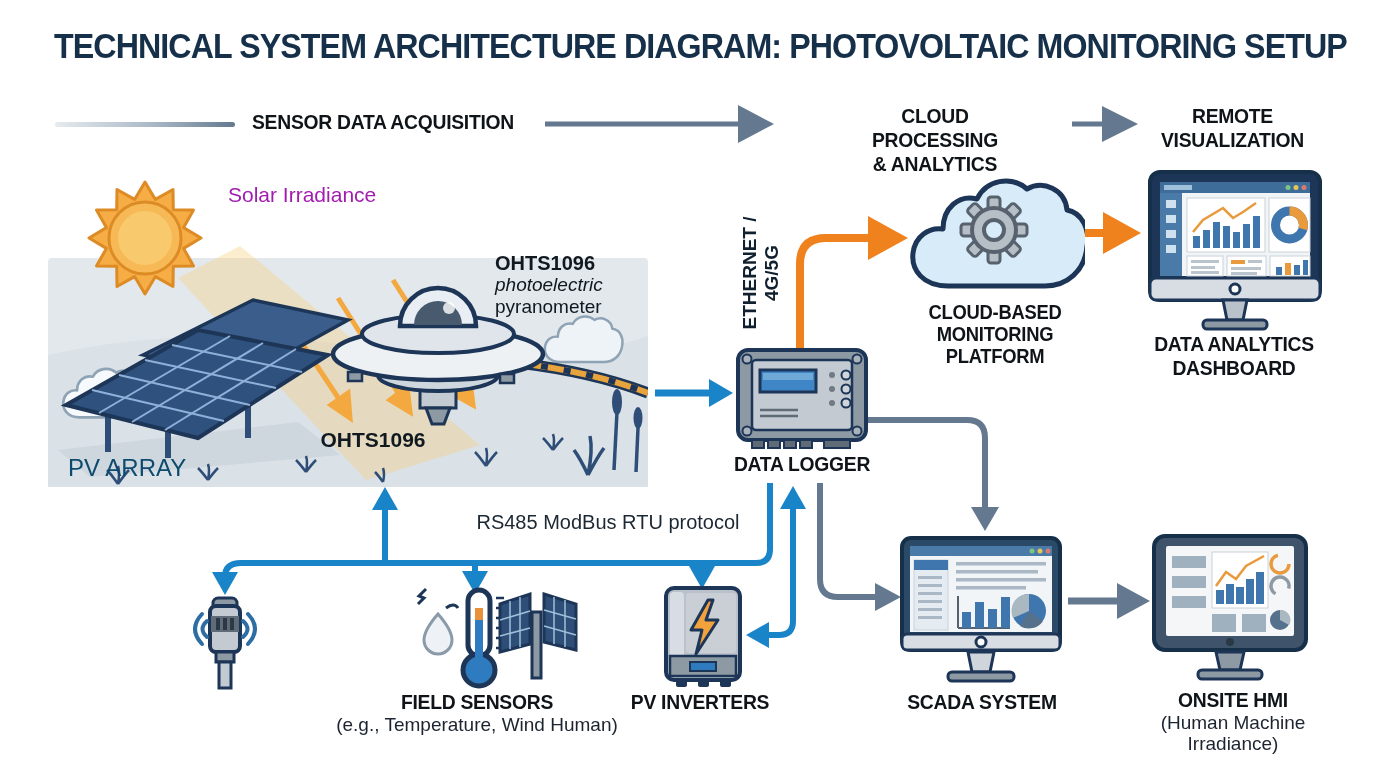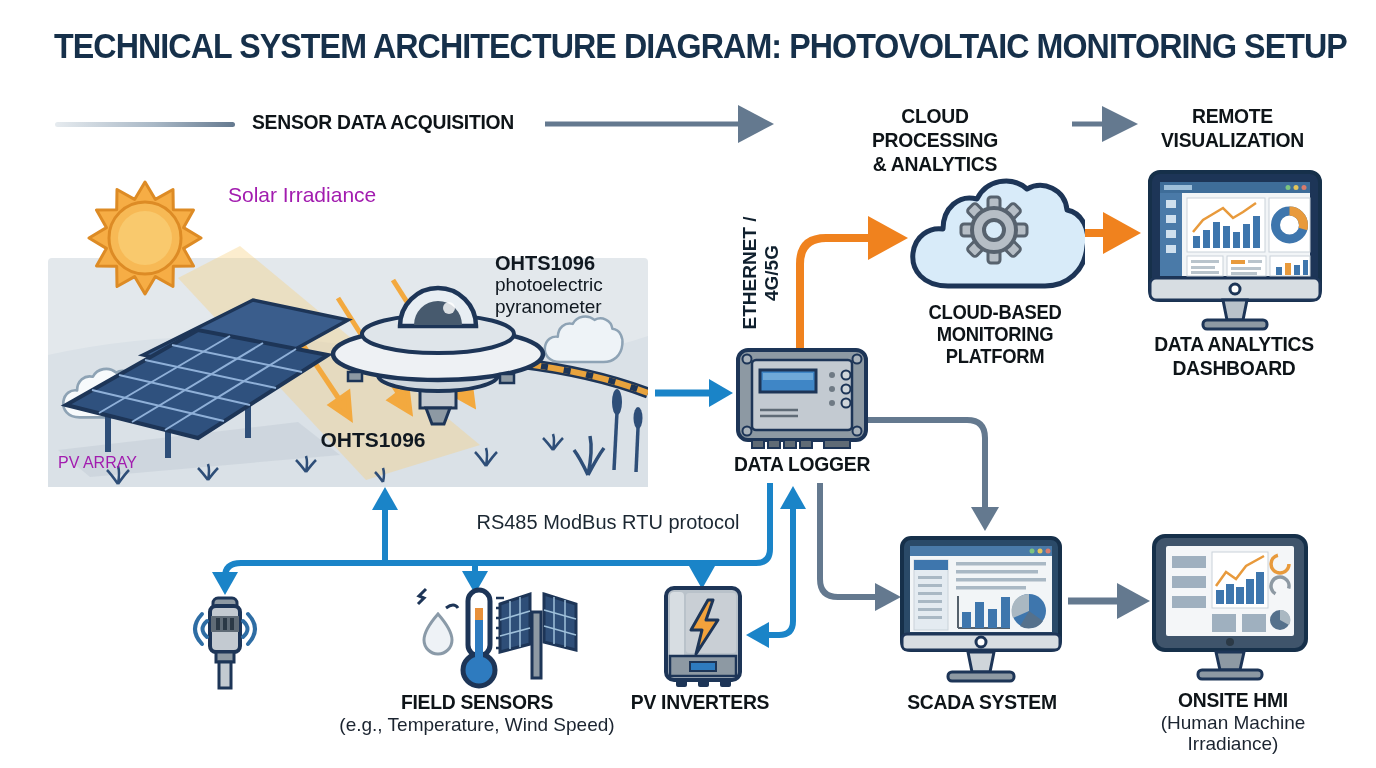--- a/index.html
+++ b/index.html
@@ -423,29 +423,29 @@
     <div>REMOTE</div>
     <div>VISUALIZATION</div>
   </div>
 
   <div class="abs" style="left:228px;top:183px;font-size:21px;color:#a21caf;line-height:1.18;">
     <div>Solar Irradiance</div>
   </div>
 
   <div class="abs" style="left:495px;top:252px;line-height:1.12;">
     <div style="font-size:20px;font-weight:700;">OHTS1096</div>
-    <div style="font-size:19px;">photoelectric</div>
+    <div style="font-size:19px;font-style:italic;">photoelectric</div>
     <div style="font-size:19px;">pyranometer</div>
   </div>
 
   <div class="abs ctr" style="left:238px;top:428px;width:270px;line-height:1.15;">
     <div style="font-size:21px;font-weight:700;">OHTS1096</div>
   </div>
 
-  <div class="abs" style="left:58px;top:454px;font-size:16px;color:#a21caf;">PV ARRAY</div>
+  <div class="abs" style="left:68px;top:454px;font-size:24px;color:#0c4a6e;">PV ARRAY</div>
 
   <div class="abs ctr vert" style="left:698px;top:248px;width:132px;height:50px;font-size:19px;font-weight:700;color:#10202e;line-height:1.15;">
     <div>ETHERNET /</div>
     <div>4G/5G</div>
   </div>
 
   <div class="abs biglbl condc ctr" style="left:726px;top:452px;width:152px;">DATA LOGGER</div>
 
   <div class="abs biglbl condc ctr" style="left:898px;top:301px;width:194px;font-size:20px;line-height:1.1;">
     <div>CLOUD-BASED</div>
@@ -455,21 +455,21 @@
 
   <div class="abs biglbl condc ctr" style="left:1138px;top:332px;width:192px;">
     <div>DATA ANALYTICS</div>
     <div>DASHBOARD</div>
   </div>
 
   <div class="abs ctr" style="left:468px;top:511px;width:280px;font-size:20px;color:#1b2732;">RS485 ModBus RTU protocol</div>
 
   <div class="abs ctr" style="left:327px;top:690px;width:300px;">
     <div class="biglbl condc">FIELD SENSORS</div>
-    <div class="sublbl">(e.g., Temperature, Wind Speed)</div>
+    <div class="sublbl">(e.g., Temperature, Wind Human)</div>
   </div>
 
   <div class="abs biglbl condc ctr" style="left:622px;top:690px;width:156px;">PV INVERTERS</div>
 
   <div class="abs biglbl condc ctr" style="left:898px;top:690px;width:168px;">SCADA SYSTEM</div>
 
   <div class="abs ctr" style="left:1118px;top:688px;width:230px;">
     <div class="biglbl condc">ONSITE HMI</div>
     <div class="sublbl">(Human Machine Irradiance)</div>
   </div>

